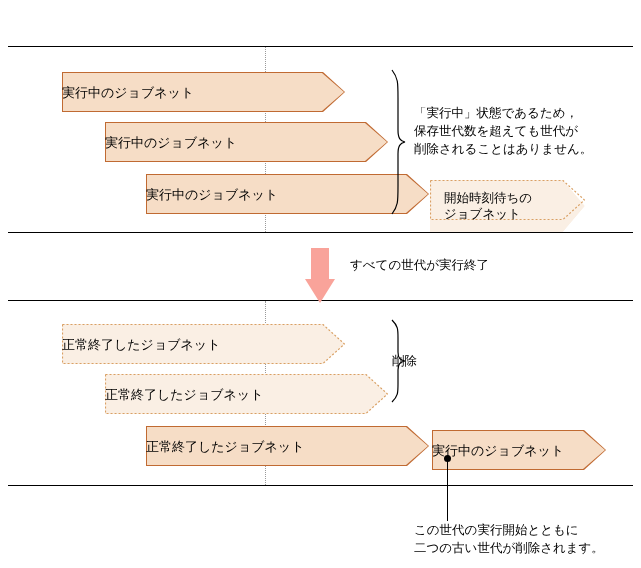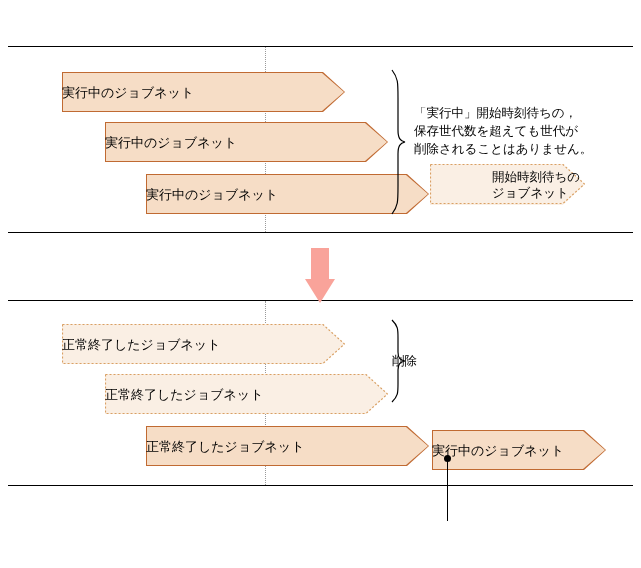--- a/index.html
+++ b/index.html
@@ -194,39 +194,40 @@
     <div class="chev-shape">
       <div class="chev-inner" style="background:#f6ddc6;"></div>
     </div>
     <span class="chev-label">実行中のジョブネット</span>
   </div>
 
   <svg class="brace" style="left:386px; top:68px; width:22px; height:148px;" viewBox="0 0 22 148">
     <path d="M6 2 C12 10, 12 14, 12 30 L12 62 C12 70, 14 73, 19 74 C14 75, 12 78, 12 86 L12 118 C12 134, 12 138, 6 146" fill="none" stroke="#000" stroke-width="1.2"></path>
   </svg>
 
-  <div class="note" style="left:414px; top:104px;">「実行中」開始時刻待ちの，
+  <div class="note" style="left:414px; top:104px;">「実行中」状態であるため，
 保存世代数を超えても世代が
 削除されることはありません。</div>
 
-  <div class="chev chev-dotted left" style="left:430px; top:164px; width:155px; height:41px;padding-left:48px;">
+  <div class="chev chev-dotted left" style="left:430px; top:180px; width:155px; height:52px;">
     <div class="chev-shape">
       <div class="chev-inner" style="background:#faefe4;"></div>
     </div>
     <svg class="dotborder" viewBox="0 0 155 40" preserveAspectRatio="none">
       <polygon points="0.5,0.5 133,0.5 154.5,20 133,39.5 0.5,39.5" fill="none" stroke="#d9a064" stroke-width="1.2" stroke-dasharray="2 2" vector-effect="non-scaling-stroke"></polygon>
     </svg>
     <span class="chev-label" style="font-size:12.5px; line-height:16px; white-space:pre-line;">開始時刻待ちの
 ジョブネット</span>
   </div>
 
   <div class="pink-arrow" style="left:305px; top:248px;">
     <div class="stem"></div>
     <div class="head"></div>
   </div>
+  <div class="note" style="left:350px; top:256px;">すべての世代が実行終了</div>
 
   <div class="chev chev-dotted" style="left:62px; top:324px; width:283px; height:40px;">
     <div class="chev-shape">
       <div class="chev-inner" style="background:#faefe4;"></div>
     </div>
     <svg class="dotborder" viewBox="0 0 283 40" preserveAspectRatio="none">
       <polygon points="0.5,0.5 261,0.5 282.5,20 261,39.5 0.5,39.5" fill="none" stroke="#d9a064" stroke-width="1.2" stroke-dasharray="2 2" vector-effect="non-scaling-stroke"></polygon>
     </svg>
     <span class="chev-label">正常終了したジョブネット</span>
   </div>
@@ -256,14 +257,16 @@
   <div class="chev chev-solid" style="left:432px; top:430px; width:174px; height:40px;">
     <div class="chev-shape">
       <div class="chev-inner" style="background:#f6ddc6;"></div>
     </div>
     <span class="chev-label">実行中のジョブネット</span>
   </div>
 
   <div class="leader-dot" style="left:444px; top:455px;"></div>
   <div class="leader" style="left:447px; top:458px; height:63px;"></div>
 
+  <div class="note" style="left:414px; top:521px;">この世代の実行開始とともに
+二つの古い世代が削除されます。</div>
 
 </div>
 
 </body></html>

